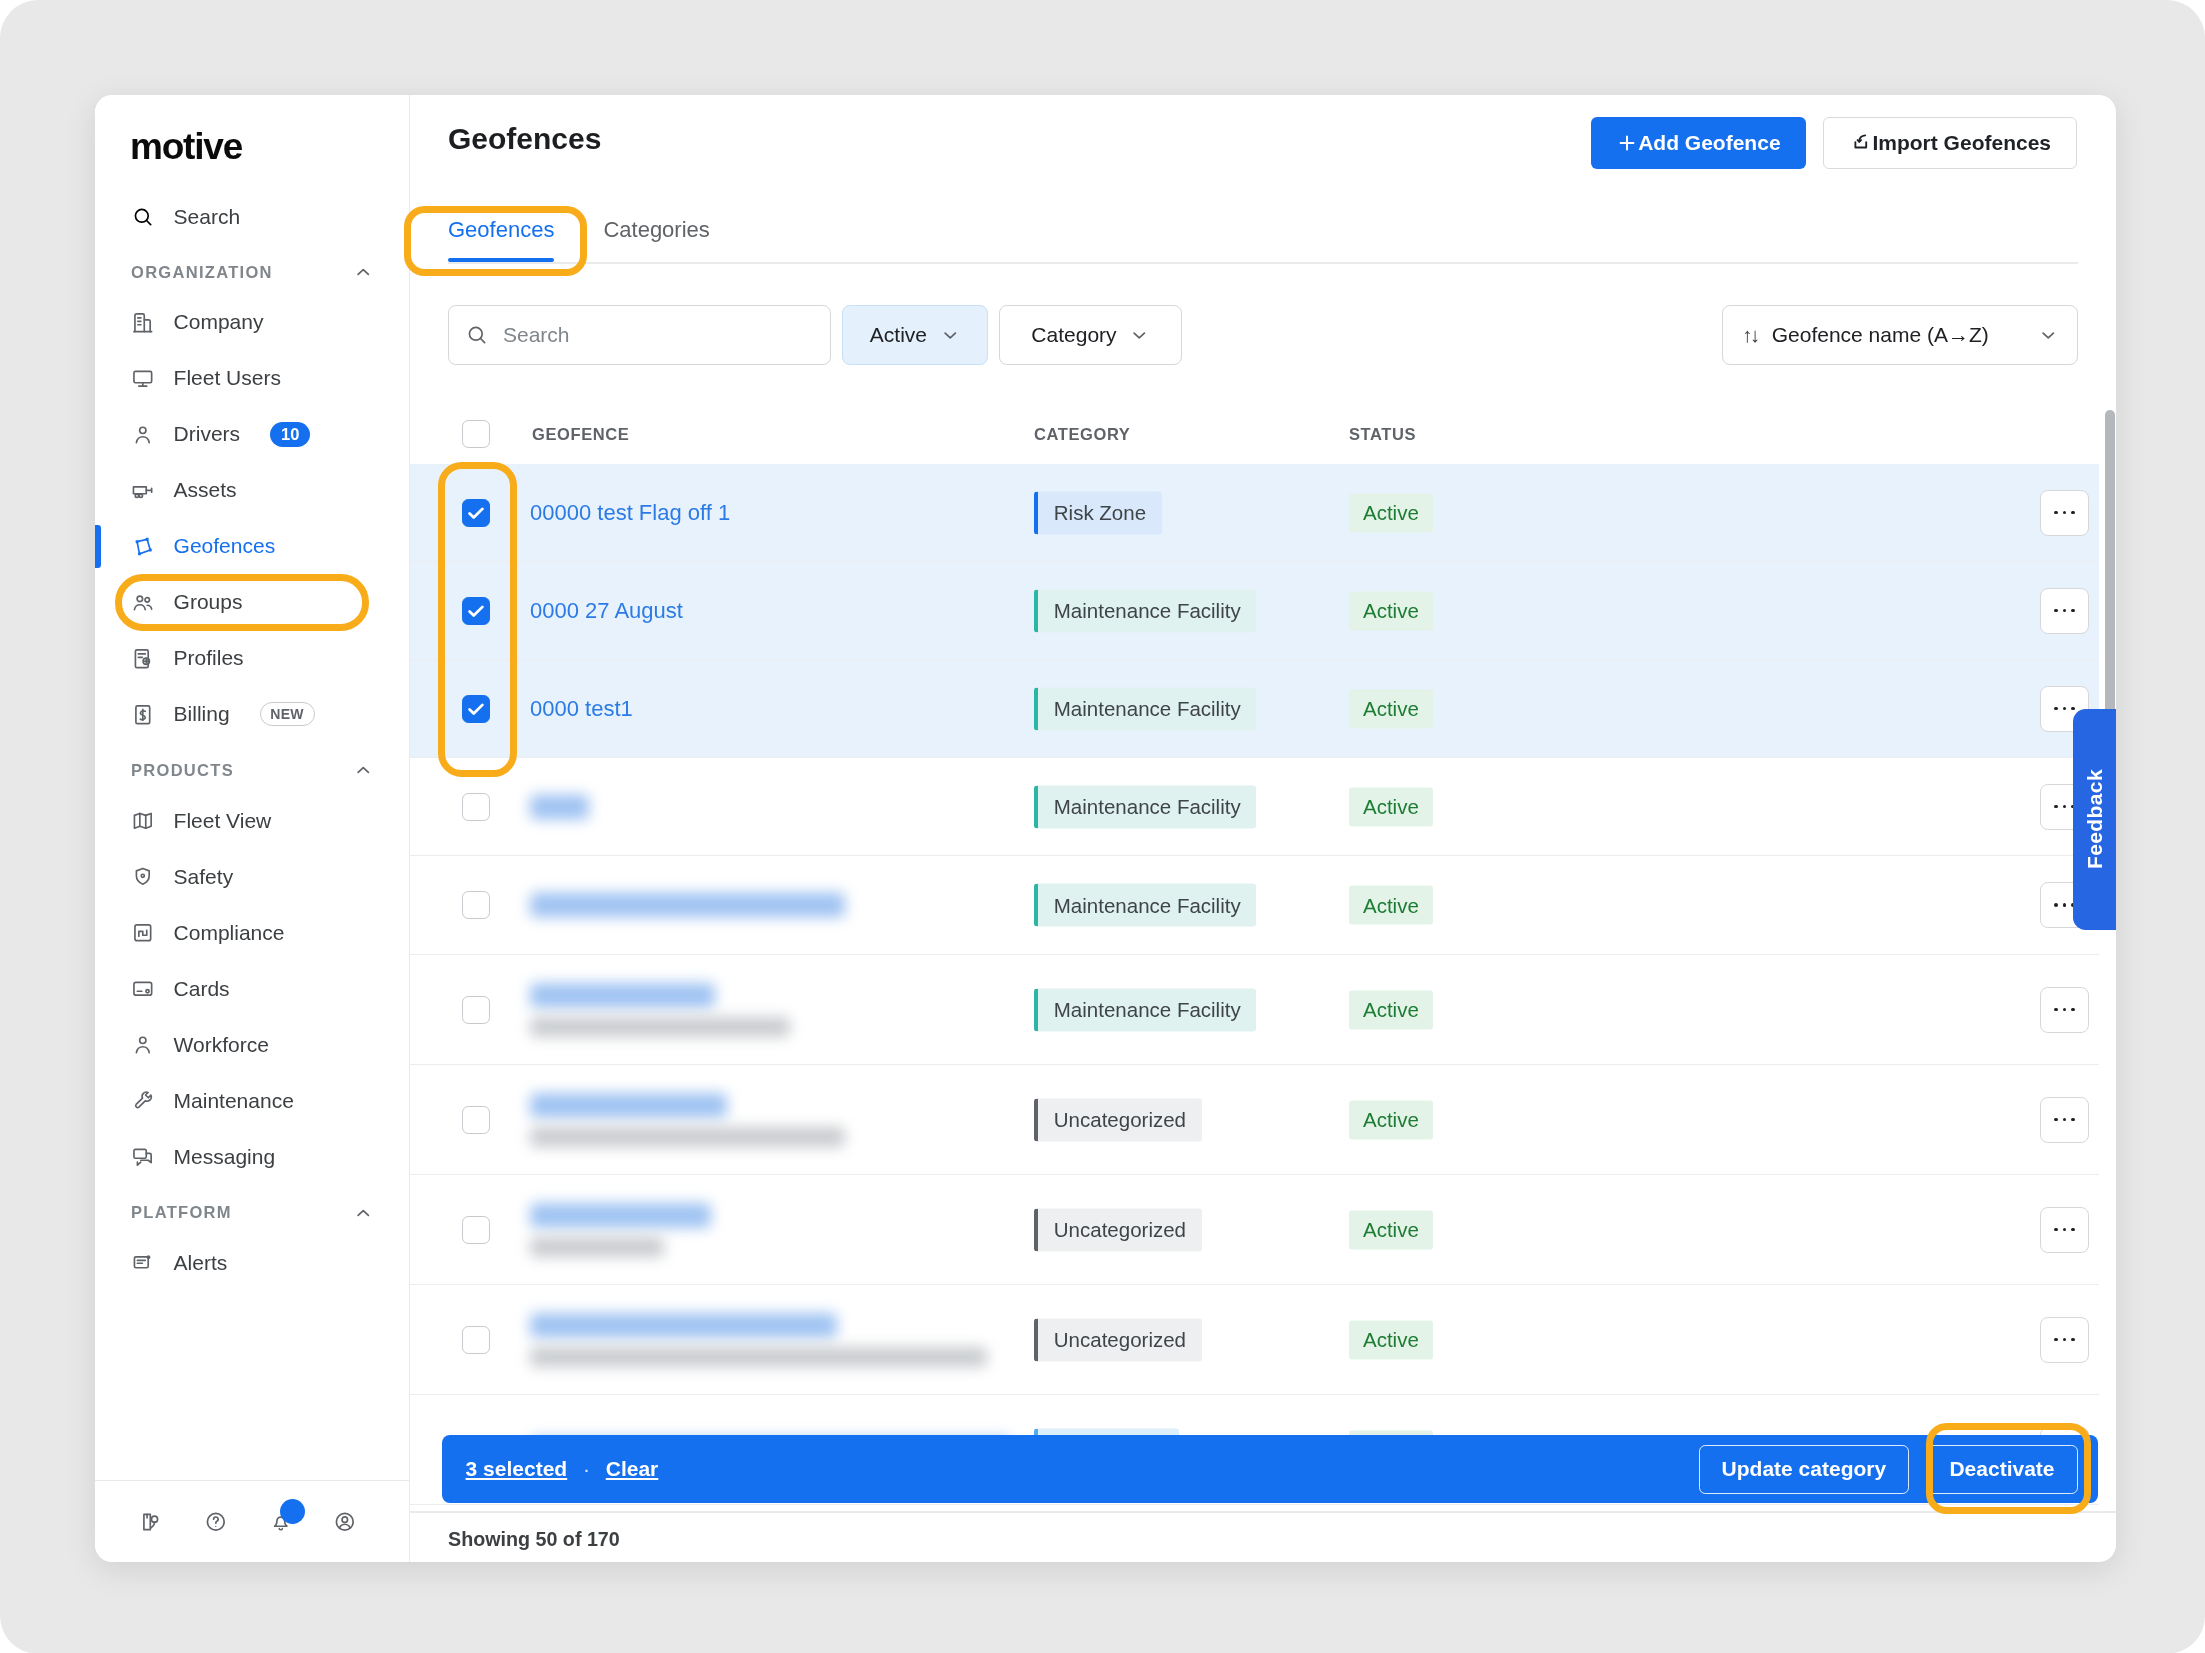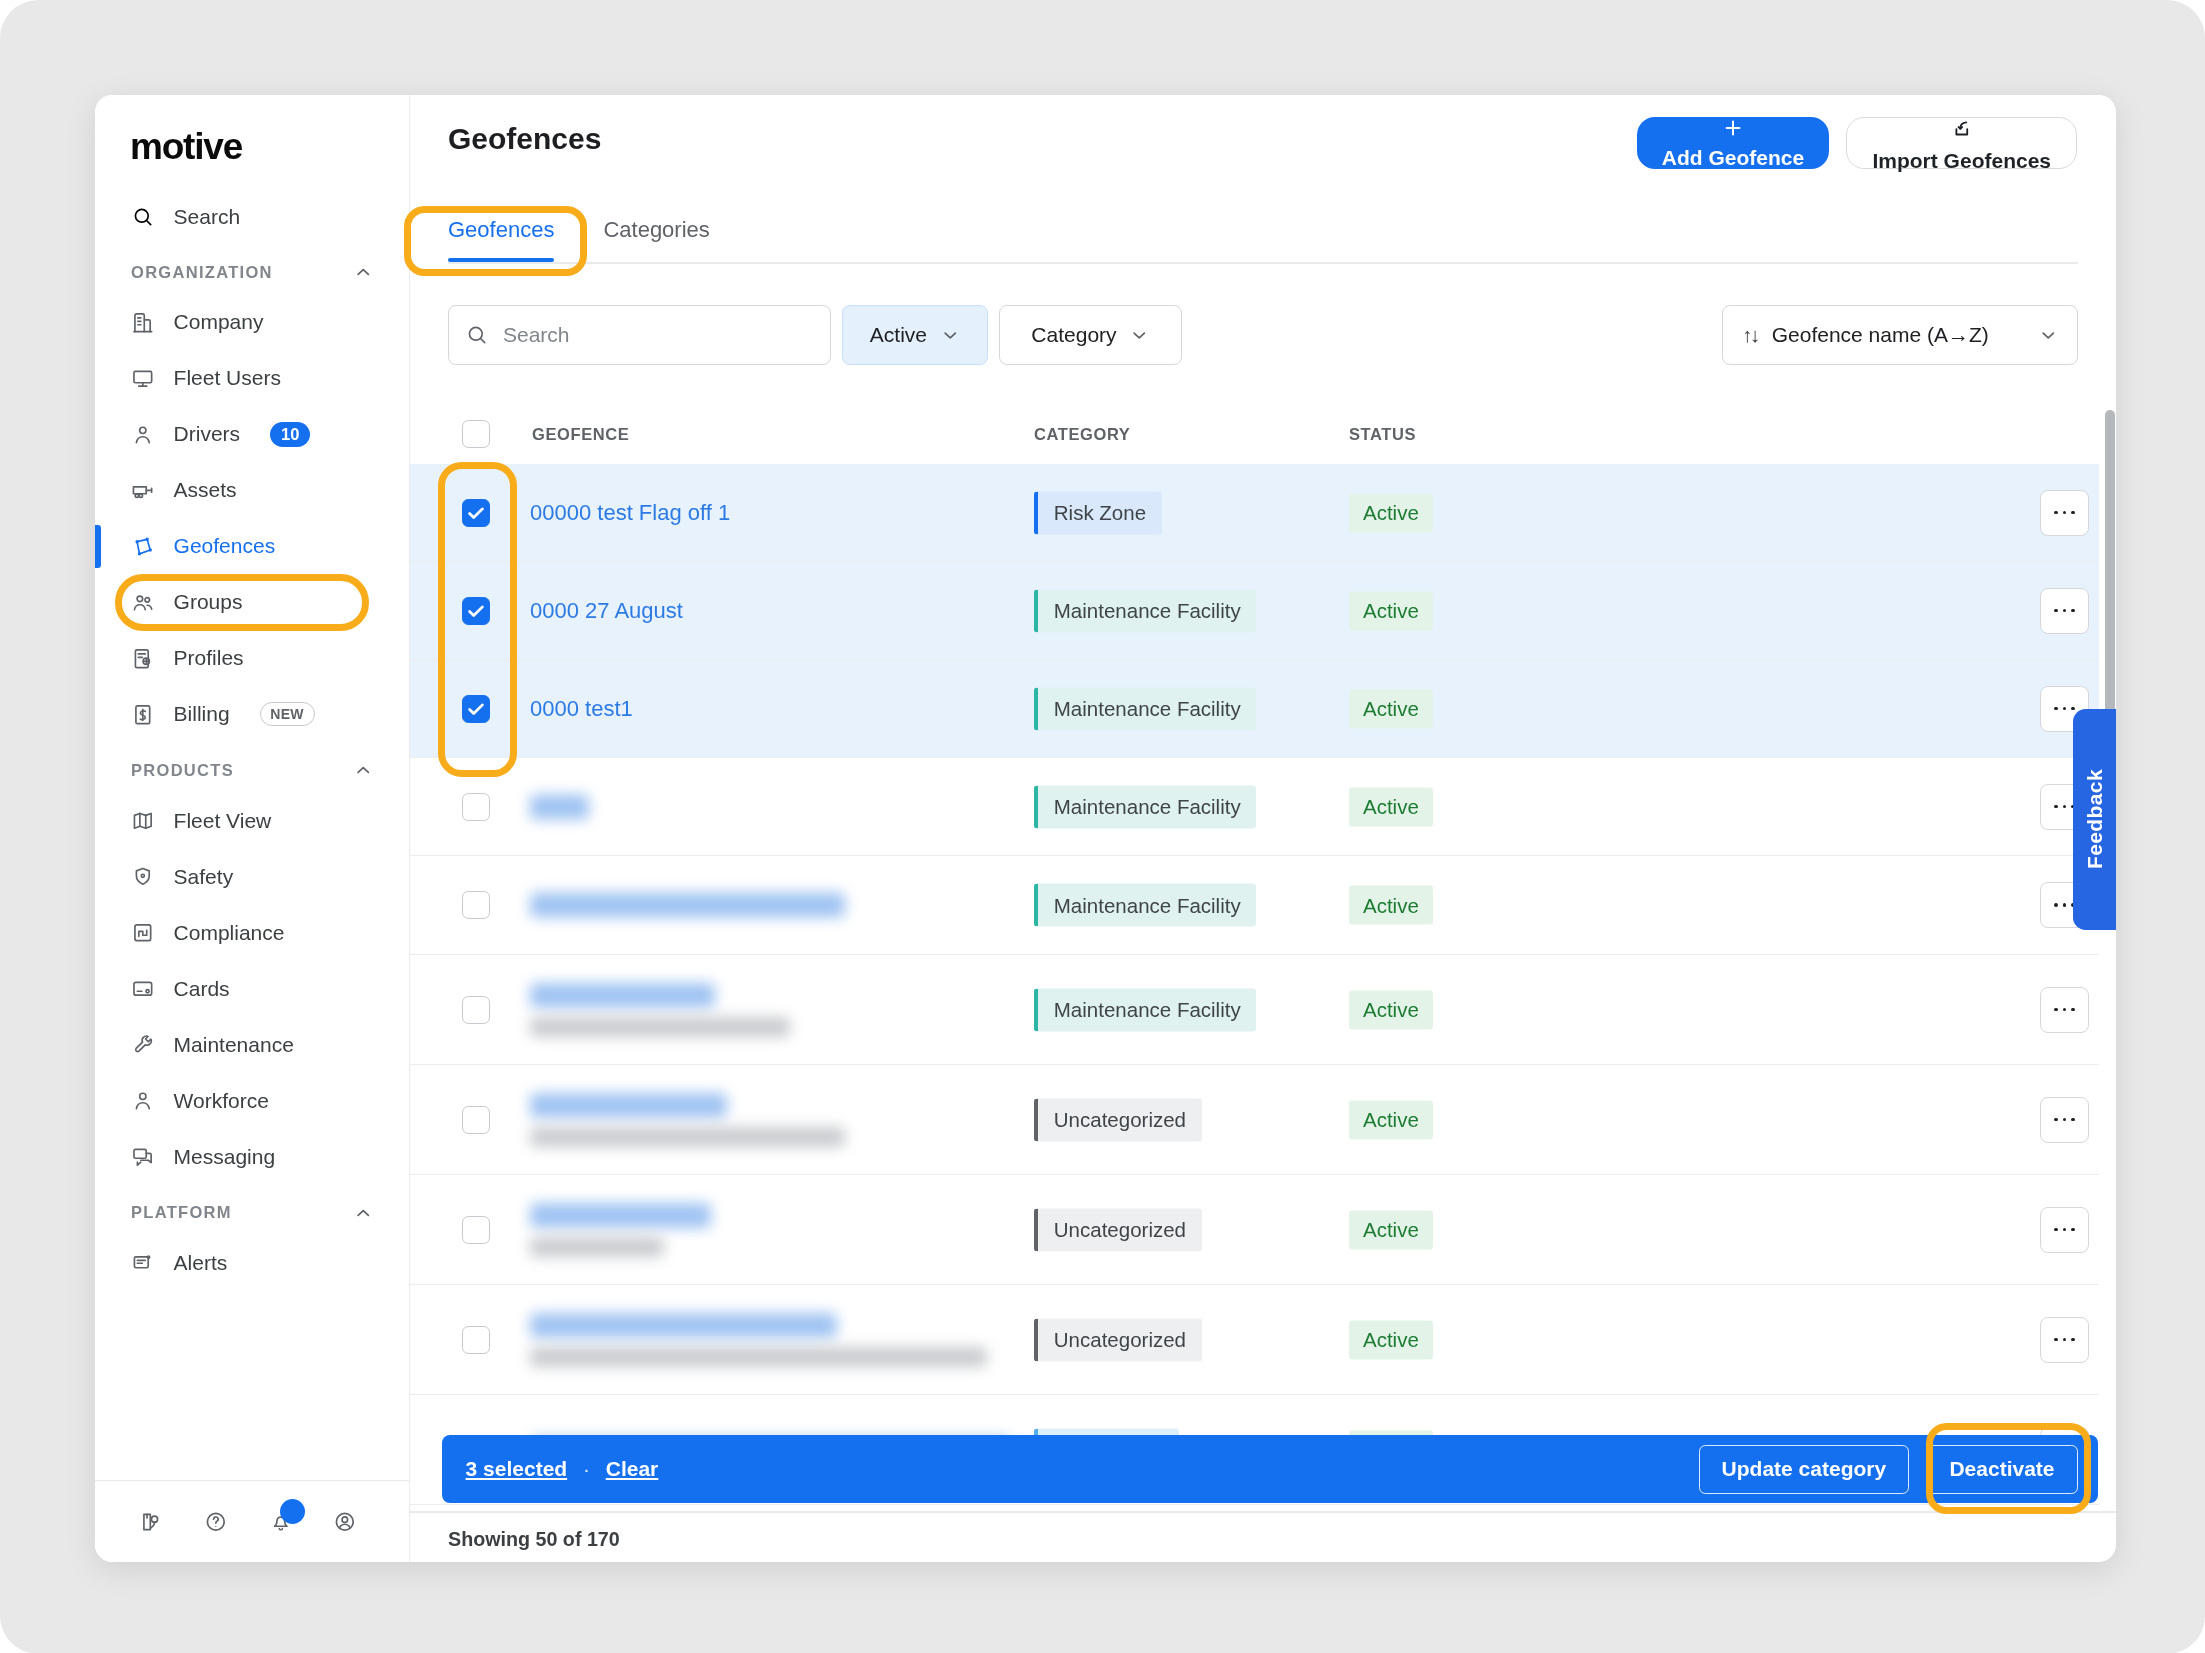--- a/index.html
+++ b/index.html
@@ -22,21 +22,21 @@
   .count-pill{margin-left:11px;background:var(--accent);color:#fff;font-size:16.5px;font-weight:700;border-radius:787px;padding:3.2px 11px;}
   .new-pill{margin-left:11px;border:1.6px solid #C7CACD;color:#5F6368;font-size:14px;font-weight:700;border-radius:787px;padding:3.2px 9.5px;letter-spacing:0.4px;}
   .side-footer{position:absolute;left:0;bottom:0;width:100%;height:82px;border-top:1.6px solid #E9EAEC;box-sizing:border-box;
     display:flex;align-items:center;justify-content:space-between;padding:0 52px 0 44px;color:#5F6368;}
   .foot-ic{position:relative;display:flex;cursor:pointer;}
   .notif-dot{position:absolute;top:-11px;right:-12.6px;width:25px;height:25px;border-radius:50%;background:var(--accent);}
   
   .content{position:absolute;left:315px;top:0;right:0;bottom:0;}
   .page-title{position:absolute;left:38px;top:27px;font-size:30px;font-weight:700;color:#1C1E21;}
   .top-actions{position:absolute;top:22px;right:39px;height:52px;display:flex;gap:17.3px;}
-  .btn{display:flex;align-items:center;gap:7px;border-radius:18px;font-size:21px;font-weight:700;padding:0 25px;cursor:pointer;box-sizing:border-box;flex-direction:column;}
+  .btn{display:flex;align-items:center;gap:0;border-radius:6px;font-size:21px;font-weight:700;padding:0 25px;cursor:pointer;box-sizing:border-box;}
   .btn-primary{background:var(--accent);color:#fff;}
   .btn-outline{background:#fff;color:#1F2328;border:1.6px solid #D8DADD;}
   .tabs{position:absolute;left:38px;top:117px;height:50px;display:flex;gap:49px;}
   .tab{position:relative;font-size:22px;color:#5F6368;cursor:pointer;padding-top:4.7px;}
   .tab.active{color:var(--accent);font-weight:500;}
   .tab.active::after{content:"";position:absolute;left:0;right:0;bottom:0;height:3.9px;border-radius:2.4px;background:var(--accent);}
   .tabs-divider{position:absolute;left:38px;right:38px;top:167px;height:1.6px;background:#E9EAEC;}
   
   .filters{position:absolute;left:38px;right:38px;top:210px;height:60px;display:flex;align-items:center;}
   .search-box{width:383px;height:60px;border:1.6px solid #D5D7DB;border-radius:7.9px;display:flex;align-items:center;gap:12.6px;padding:0 15.8px;box-sizing:border-box;background:#fff;}
@@ -252,33 +252,33 @@
                 <rect x="3" y="5.5" width="18" height="13" rx="2"></rect>
                 <path d="M6.5 14.5H11"></path>
                 <circle cx="16.8" cy="14.5" r="1.6"></circle>
               </svg>
             </span>
             <span>Cards</span>
           </div>
           <div class="side-item">
             <span class="sicon">
               <svg width="23.6" height="23.6" viewBox="0 0 24 24" fill="none" stroke="currentColor" stroke-width="1.7" stroke-linecap="round" stroke-linejoin="round">
-                <path d="M20.2 6.3a4.3 4.3 0 0 1-5.7 5.7l-6.5 6.5a2 2 0 0 1-2.8-2.8l6.5-6.5a4.3 4.3 0 0 1 5.7-5.7l-2.6 2.6 2.8 2.8z"></path>
-              </svg>
-            </span>
-            <span>Maintenance</span>
-          </div>
-          <div class="side-item">
-            <span class="sicon">
-              <svg width="23.6" height="23.6" viewBox="0 0 24 24" fill="none" stroke="currentColor" stroke-width="1.7" stroke-linecap="round" stroke-linejoin="round">
                 <circle cx="12" cy="7.5" r="3.2"></circle>
                 <path d="M5.5 20c.6-3.6 3.2-6 6.5-6s5.9 2.4 6.5 6"></path>
               </svg>
             </span>
             <span>Workforce</span>
+          </div>
+          <div class="side-item">
+            <span class="sicon">
+              <svg width="23.6" height="23.6" viewBox="0 0 24 24" fill="none" stroke="currentColor" stroke-width="1.7" stroke-linecap="round" stroke-linejoin="round">
+                <path d="M20.2 6.3a4.3 4.3 0 0 1-5.7 5.7l-6.5 6.5a2 2 0 0 1-2.8-2.8l6.5-6.5a4.3 4.3 0 0 1 5.7-5.7l-2.6 2.6 2.8 2.8z"></path>
+              </svg>
+            </span>
+            <span>Maintenance</span>
           </div>
           <div class="side-item">
             <span class="sicon">
               <svg width="23.6" height="23.6" viewBox="0 0 24 24" fill="none" stroke="currentColor" stroke-width="1.7" stroke-linecap="round" stroke-linejoin="round">
                 <rect x="3" y="4.5" width="12.5" height="9" rx="1.5"></rect>
                 <path d="M6.5 17.5v3l3.5-3"></path>
                 <path d="M15.5 8.5H19a1.5 1.5 0 0 1 1.5 1.5v8l-3-2.5H10"></path>
               </svg>
             </span>
             <span>Messaging</span>

